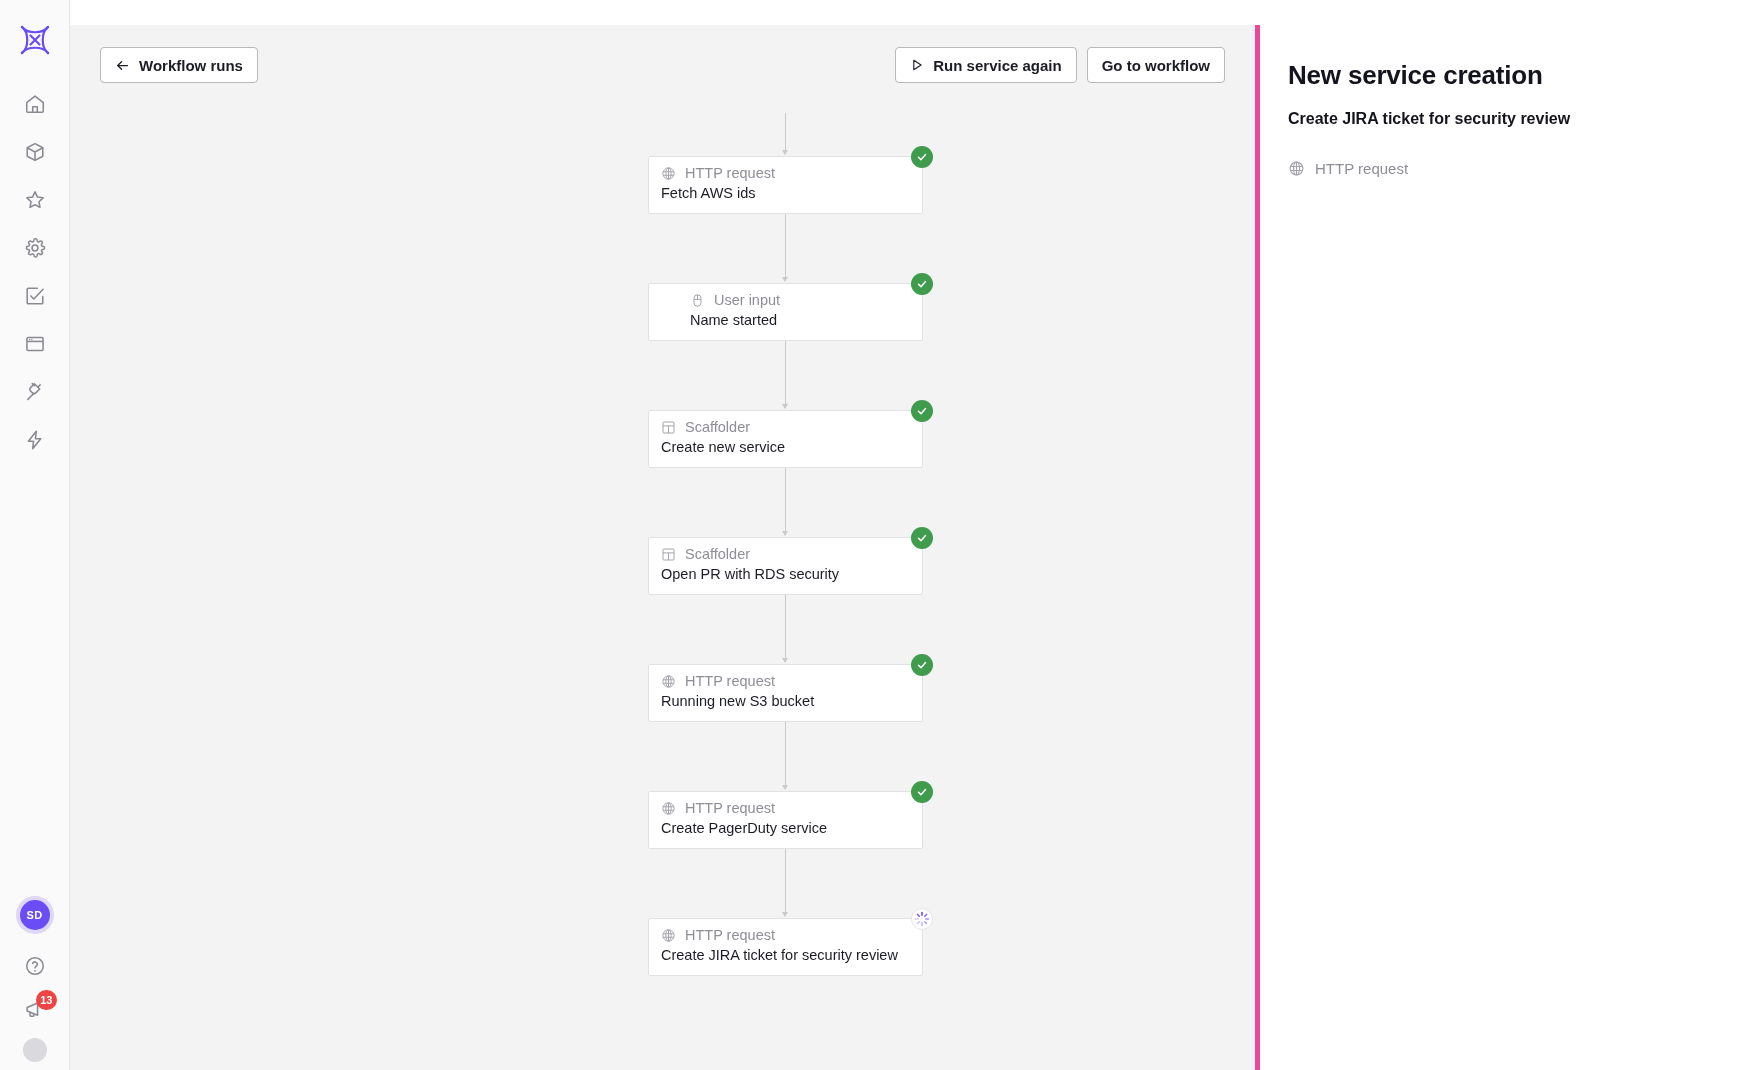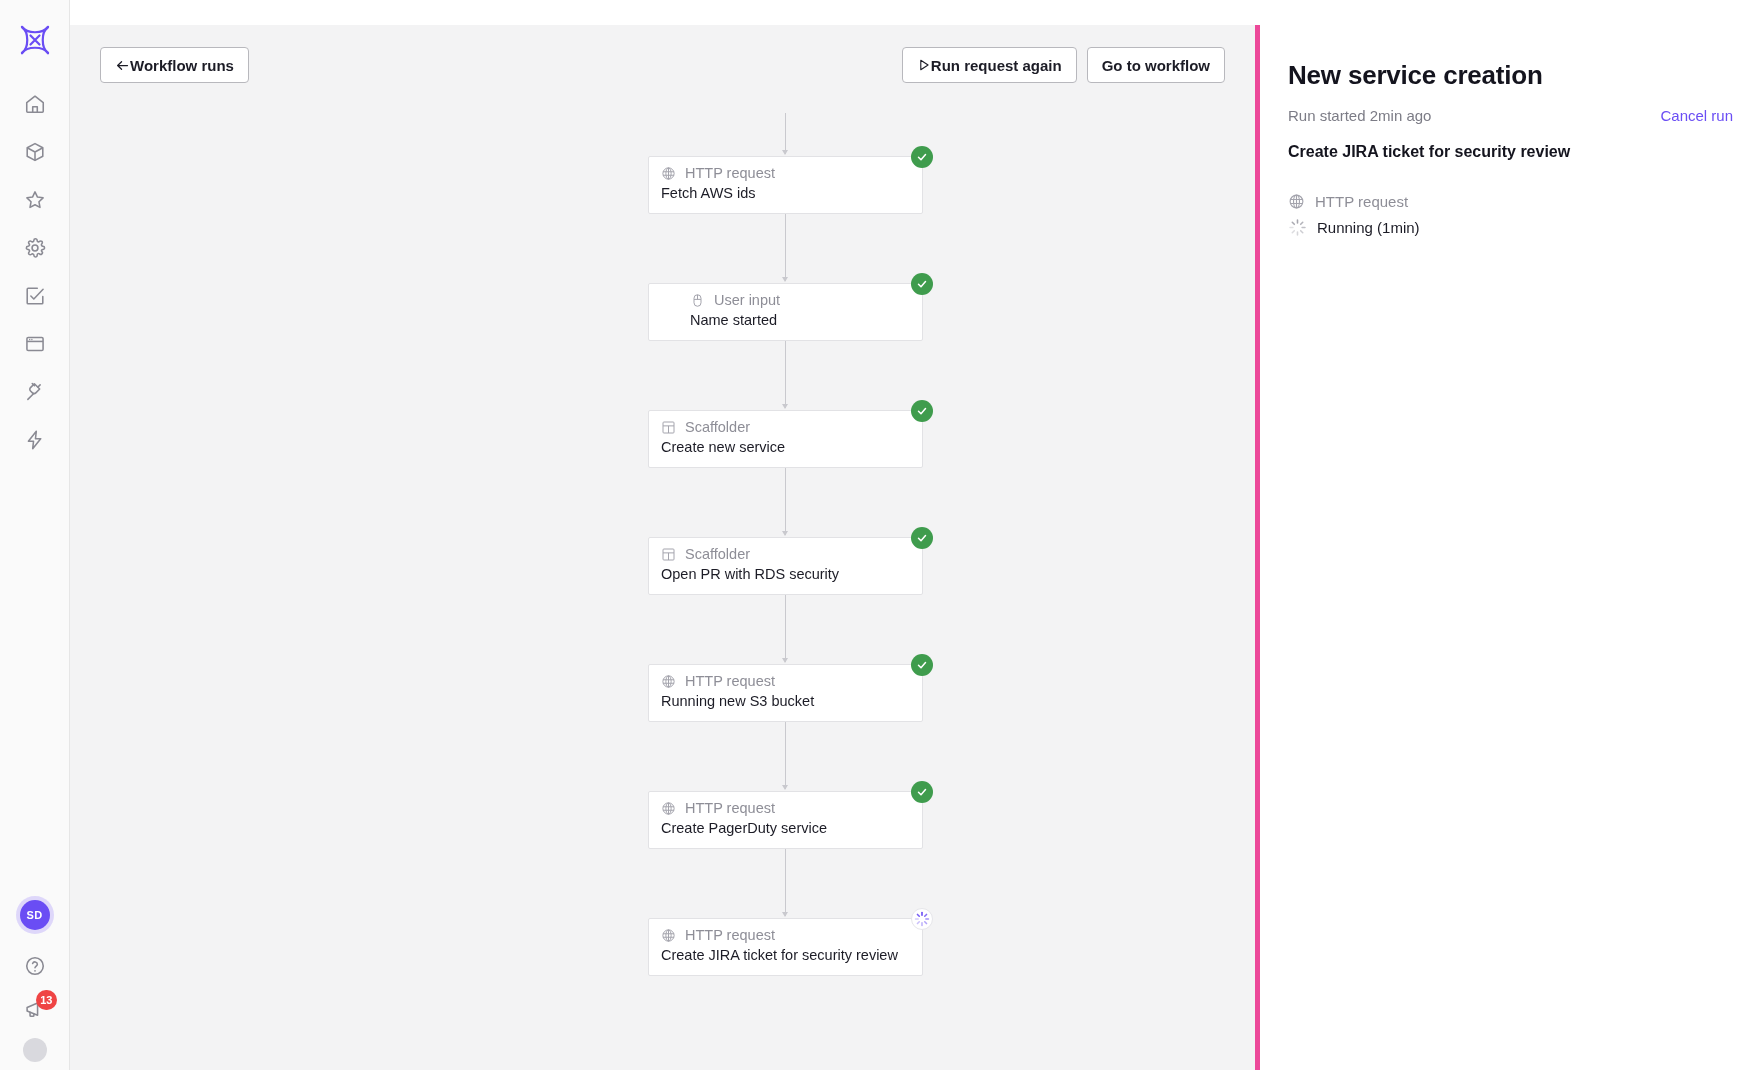--- a/index.html
+++ b/index.html
@@ -79,21 +79,21 @@
   .toolbar {
     position: absolute; top: 20px; left: 0; right: 0; height: 40px;
     display: flex; align-items: center; padding: 0 30px;
     z-index: 5;
   }
   .btn {
     height: 36px; padding: 0 14px;
     background: #ffffff; border: 1px solid #b8b8bd; border-radius: 4px;
     font-family: "Liberation Sans", sans-serif;
     font-size: 15px; font-weight: bold; color: #1c1c26;
-    display: inline-flex; align-items: center; 
+    display: inline-flex; align-items: center; gap: 9px;
     cursor: pointer; white-space: nowrap;
   }
   .toolbar-right { margin-left: auto; display: flex; align-items: center; gap: 10px; }
 
   
   .graph { position: absolute; top: 0; left: 0; width: 1185px; height: 100%; }
   .node {
     position: absolute;
     width: 275px; height: 58px;
     background: #ffffff;
@@ -299,21 +299,21 @@
             <span>Workflow runs</span>
           </button>
 
           <div class="toolbar-right">
             <button class="btn">
               <span>
                 <svg width="14" height="14" viewBox="0 0 24 24" fill="none" stroke="#1c1c26" stroke-width="1.9" stroke-linejoin="round">
                   <path d="M6.5 4 L19 12 L6.5 20 Z"></path>
                 </svg>
               </span>
-              <span>Run request again</span>
+              <span>Run service again</span>
             </button>
 
             <button class="btn">
               <span>Go to workflow</span>
             </button>
           </div>
         </div>
 
         <div class="graph" id="graph">
             <div class="edge" style="left: 714.5px; top: 88px; height: 41px;"></div>
@@ -454,54 +454,33 @@
                   </g>
                 </svg>
               </div>
             </div>
           </div>
       </div>
 
       <div class="details">
         <div class="details-title">New service creation</div>
 
-        <div class="details-subrow">
-          <div class="details-sub">Run started 2min ago</div>
-          <div class="cancel-link">Cancel run</div>
-        </div>
 
         <div class="step-title">Create JIRA ticket for security review</div>
 
         <div class="step-meta">
           <div class="meta-row">
             <span>
               <svg width="17" height="17" viewBox="0 0 24 24" fill="none" stroke="#a4a4ad" stroke-width="1.6">
                 <circle cx="12" cy="12" r="9"></circle>
                 <ellipse cx="12" cy="12" rx="4.2" ry="9"></ellipse>
                 <path d="M3.2 9.2 H20.8 M3.2 14.8 H20.8 M12 3 v18"></path>
               </svg>
             </span>
             <span class="meta-type">HTTP request</span>
           </div>
 
-          <div class="meta-row">
-            <span>
-              <svg width="19" height="19" viewBox="0 0 24 24">
-                <g class="spin" stroke="#a6a6ae" stroke-width="2" stroke-linecap="round">
-                  <path d="M12 2.6 v3.6" opacity="1"></path>
-                  <path d="M18.6 5.4 l-2.55 2.55" opacity=".85"></path>
-                  <path d="M21.4 12 h-3.6" opacity=".7"></path>
-                  <path d="M18.6 18.6 l-2.55-2.55" opacity=".55"></path>
-                  <path d="M12 21.4 v-3.6" opacity=".45"></path>
-                  <path d="M5.4 18.6 l2.55-2.55" opacity=".38"></path>
-                  <path d="M2.6 12 h3.6" opacity=".32"></path>
-                  <path d="M5.4 5.4 l2.55 2.55" opacity=".95"></path>
-                </g>
-              </svg>
-            </span>
-            <span class="meta-state">Running (1min)</span>
-          </div>
         </div>
       </div>
 
     </div>
   </div>
 </div>
 
 </body></html>

